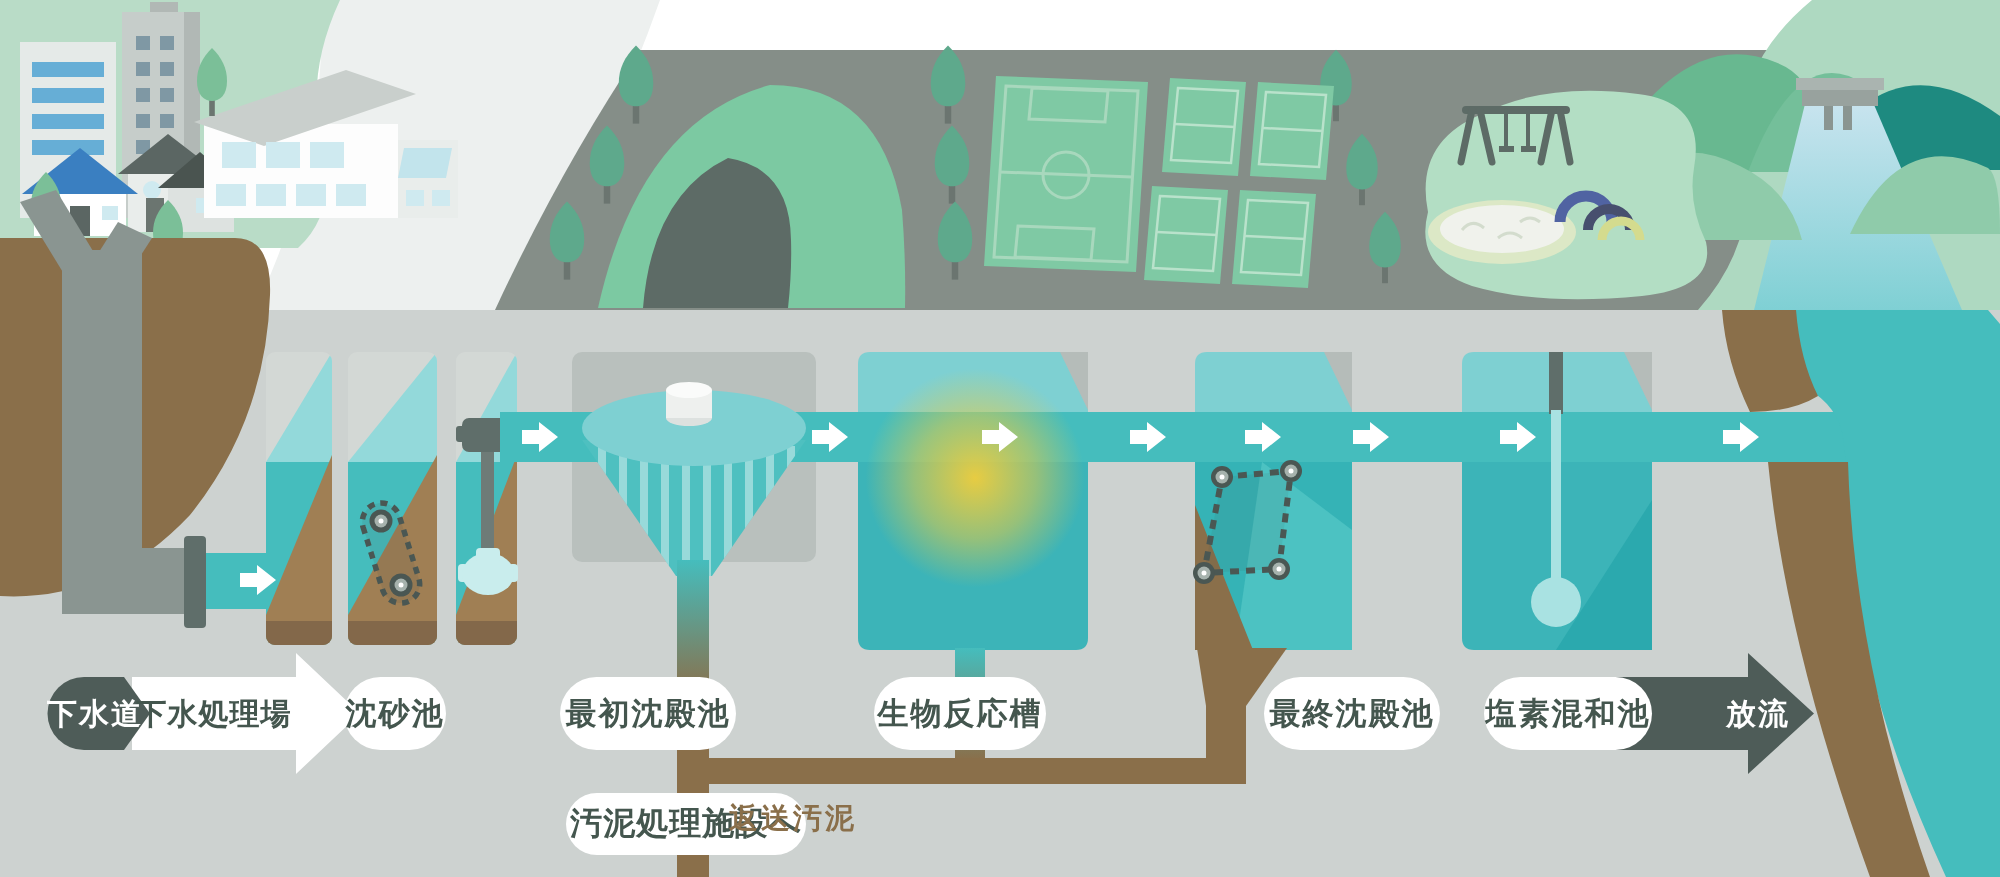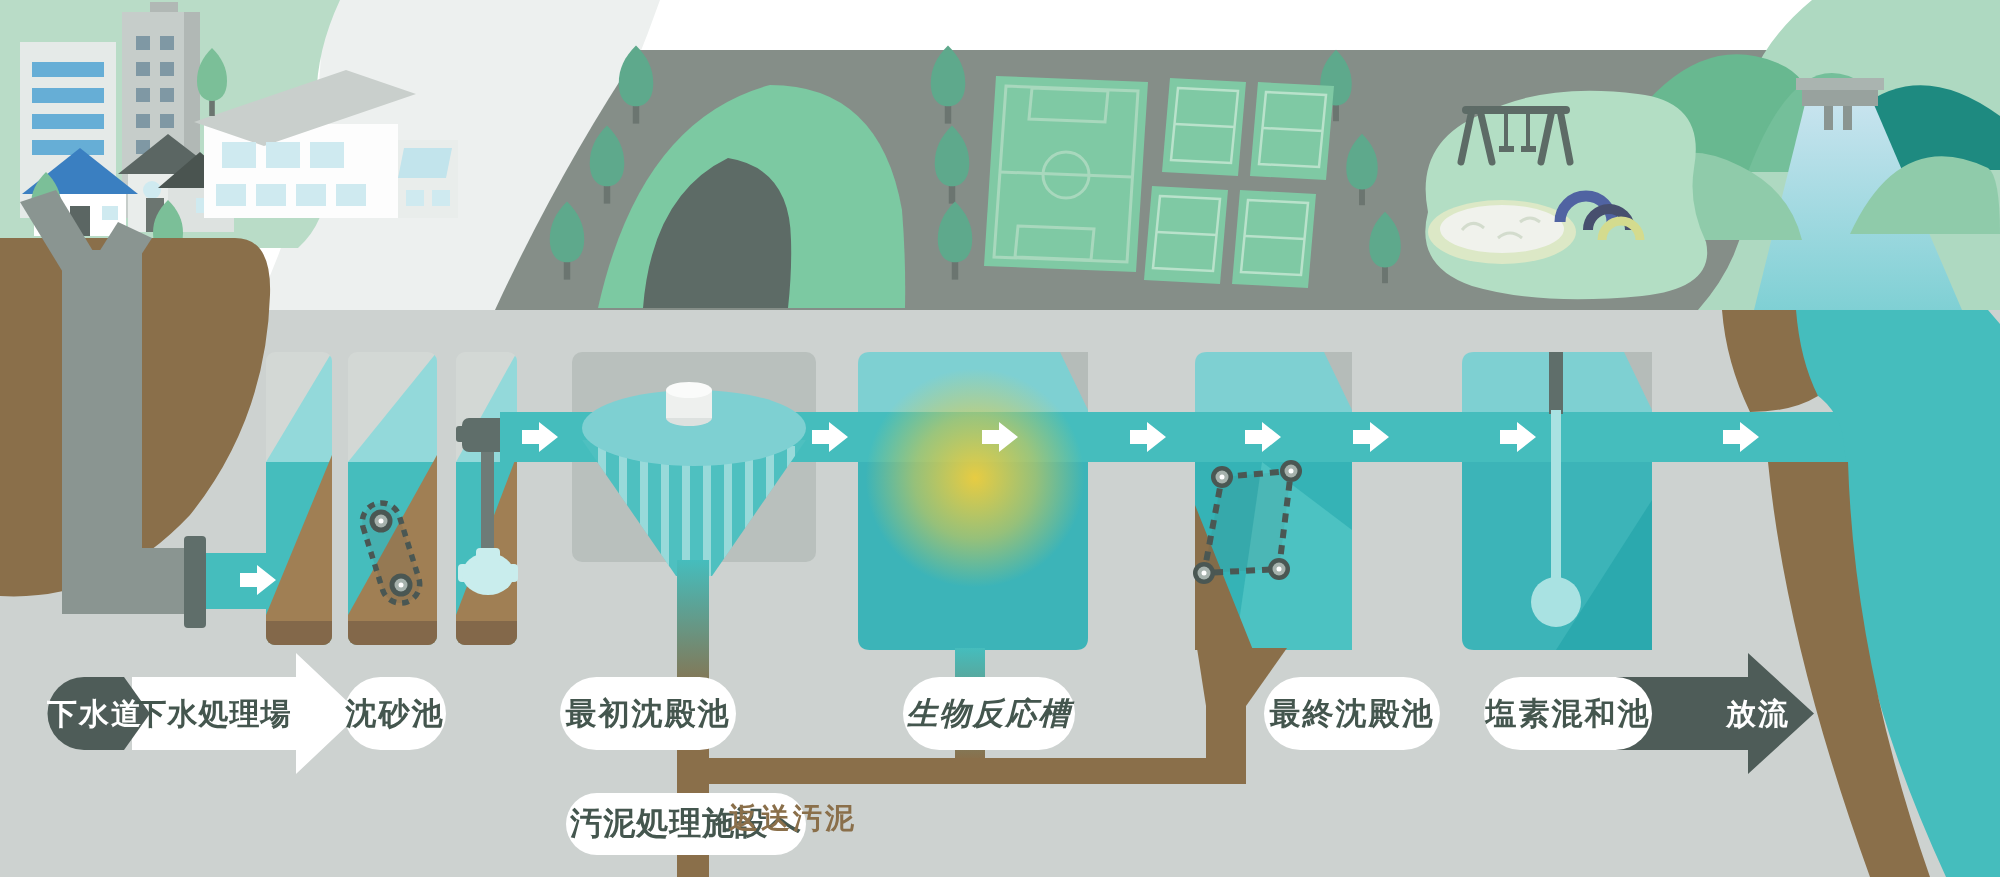--- a/index.html
+++ b/index.html
@@ -393,20 +393,20 @@
     <path d="M132,677 L296,677 L296,653 L360,713.5 L296,774 L296,750 L132,750 Z" fill="#ffffff"></path>
     <path d="M84,677 L124,677 L150,713.5 L124,750 L84,750 A36.5,36.5 0 0 1 84,677 Z" fill="#4e5c58"></path>
     <path d="M1612,677 L1748,677 L1748,653 L1814,713.5 L1748,774 L1748,750 L1612,750 Z" fill="#4e5c58"></path>
   </g>
 </svg>
 
 <div class="lbl on-dark" style="left:48px;top:688px;width:94px;height:52px;">下水道</div>
 <div class="lbl arrow-banner-label" style="left:136px;top:688px;width:156px;height:52px;">下水処理場</div>
 <div class="lbl pill" style="left:560px;top:677px;width:176px;height:73px;">最初沈殿池</div>
 <div class="lbl pill" style="left:344px;top:677px;width:102px;height:73px;">沈砂池</div>
-<div class="lbl pill" style="left:903px;top:677px;width:172px;height:73px;font-style:italic;">生物反応槽</div>
+<div class="lbl pill" style="left:874px;top:677px;width:172px;height:73px;">生物反応槽</div>
 <div class="lbl pill" style="left:1484px;top:677px;width:168px;height:73px;">塩素混和池</div>
 <div class="lbl pill" style="left:1264px;top:677px;width:176px;height:73px;">最終沈殿池</div>
 <div class="lbl on-dark" style="left:1710px;top:688px;width:96px;height:52px;font-family:Liberation Serif, serif;">放流</div>
 <div class="lbl pill-small" style="left:566px;top:793px;width:240px;height:62px;">汚泥処理施設へ</div>
 <div class="lbl plain-brown" style="left:718px;top:800px;width:150px;height:38px;">返送汚泥</div>
 
 </div>
 
 </body></html>

